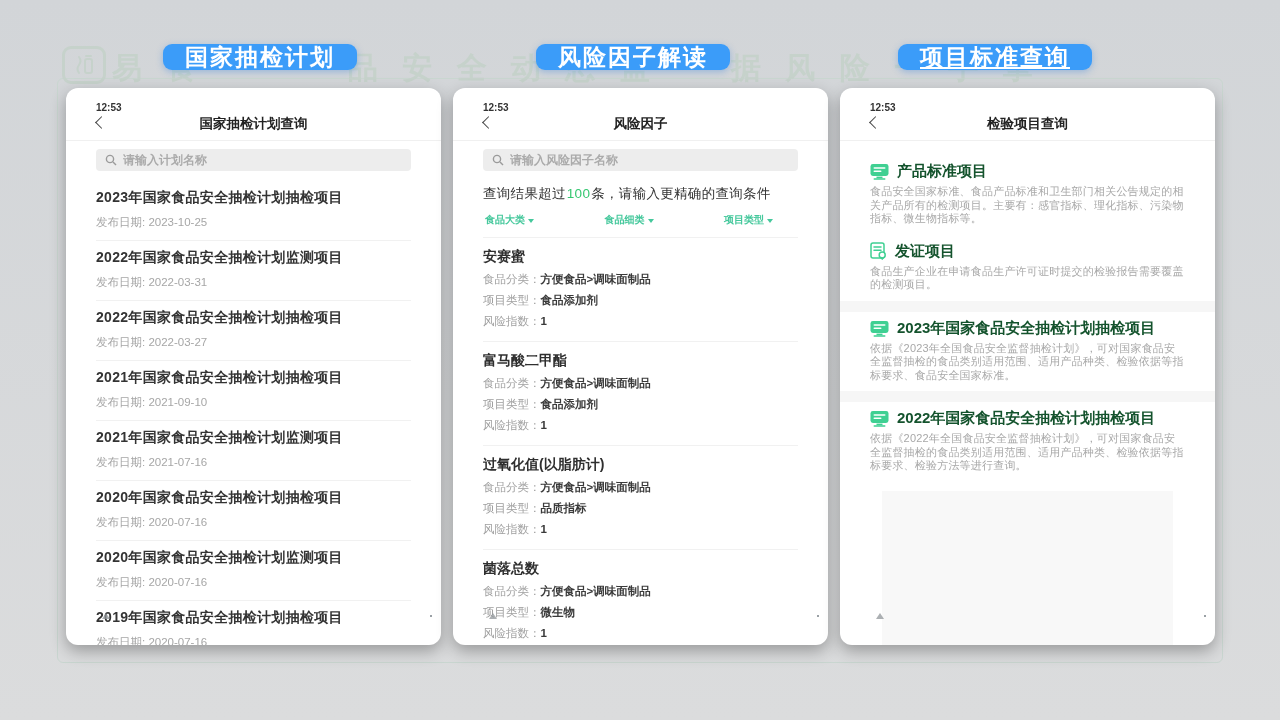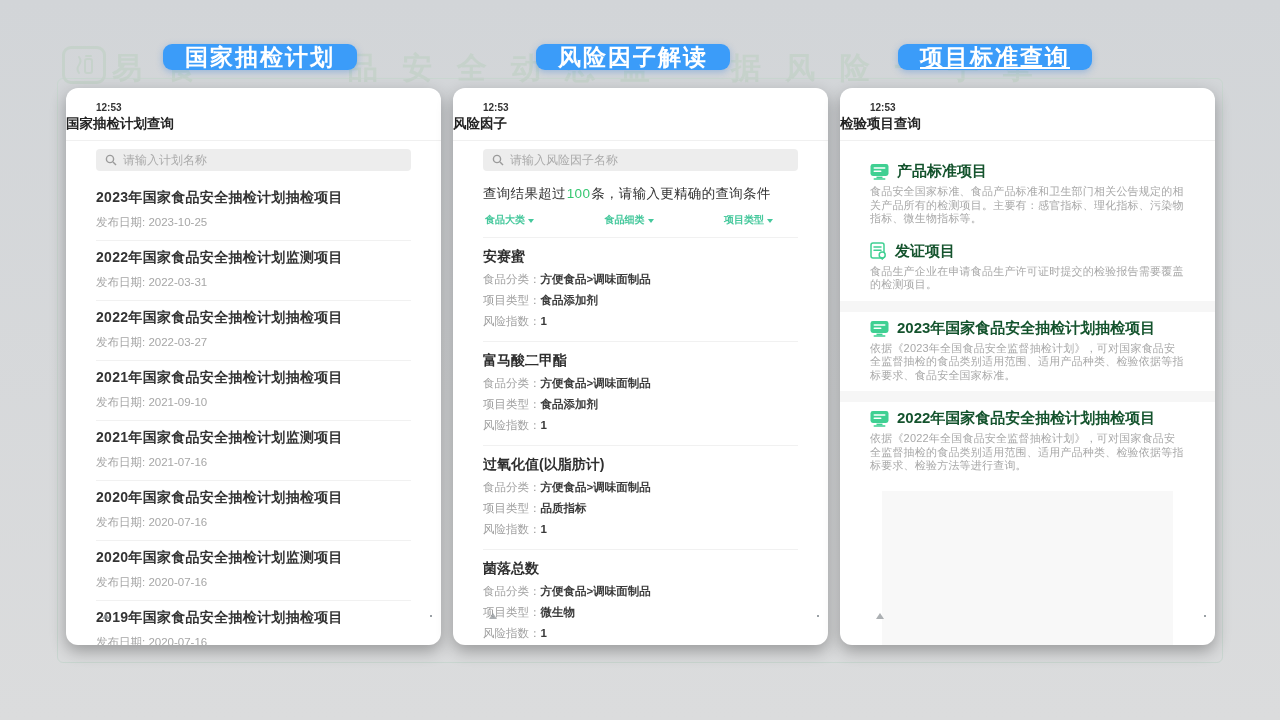--- a/index.html
+++ b/index.html
@@ -25,30 +25,30 @@
   .badge { position:absolute; top:44px; height:26px; border-radius:9px;
     background:#3b9cf9; color:#fff; font-size:23px; font-weight:700; letter-spacing:2px;
     display:flex; align-items:center; padding:0 22px; z-index:5;
     box-shadow:0 2px 7px rgba(40,120,220,.35); }
   .badge1 { left:163px; } .badge2 { left:536px; } .badge3 { left:898px;text-decoration:underline; }
   
   .phone { position:absolute; top:88px; width:375px; height:557px; background:#fff;
     border-radius:12px; box-shadow:0 6px 16px rgba(0,0,0,.30); overflow:hidden; z-index:2; }
   .phone1 { left:66px; } .phone2 { left:453px; } .phone3 { left:840px; }
   .status { padding:14px 0 0 30px; font-size:10px; font-weight:700; color:#333; height:26px; }
-  .nav { position:relative; height:20px; display:flex; align-items:center; }
+  .nav { position:relative; height:20px; display:flex; align-items:center; justify-content:center; }
   .nav-title { font-size:13.5px; font-weight:700; color:#222; }
   .back { position:absolute; left:31px; top:4px; width:9px; height:9px;
     border-left:1.5px solid #444; border-bottom:1.5px solid #444; transform:rotate(45deg); cursor:pointer; }
   .nav-divider { height:1px; background:#f0f0f0; margin-top:6px; }
   .search-wrap { margin:8px 30px 0; }
   .search { height:22px; background:#ededed; border-radius:4px; display:flex; align-items:center; padding:0 9px; gap:6px; }
   .search svg { flex:0 0 auto; }
   .search input { flex:1; border:0; background:transparent; outline:none; font-size:12px; color:#555;
-    font-family:"Liberation Sans",sans-serif; }
+    font-family:"Liberation Sans",sans-serif;font-weight:bold; }
   .search input::placeholder { color:#ababab; }
   
   .plan-list { margin-top:10px; }
   .plan-item { margin:0 30px; padding:8px 0 10px; border-bottom:1px solid #f1f1f1; cursor:pointer; }
   .plan-item:last-child { border-bottom:none; }
   .plan-title { font-size:14px; font-weight:600; color:#333; letter-spacing:.3px; }
   .plan-date { margin-top:8px; font-size:11.5px; color:#a6a6a6; }
   
   .notice { margin:14px 30px 0; font-size:13.5px; color:#333; letter-spacing:.3px; }
   .notice .count { color:#35c771; padding:0 1px; }

